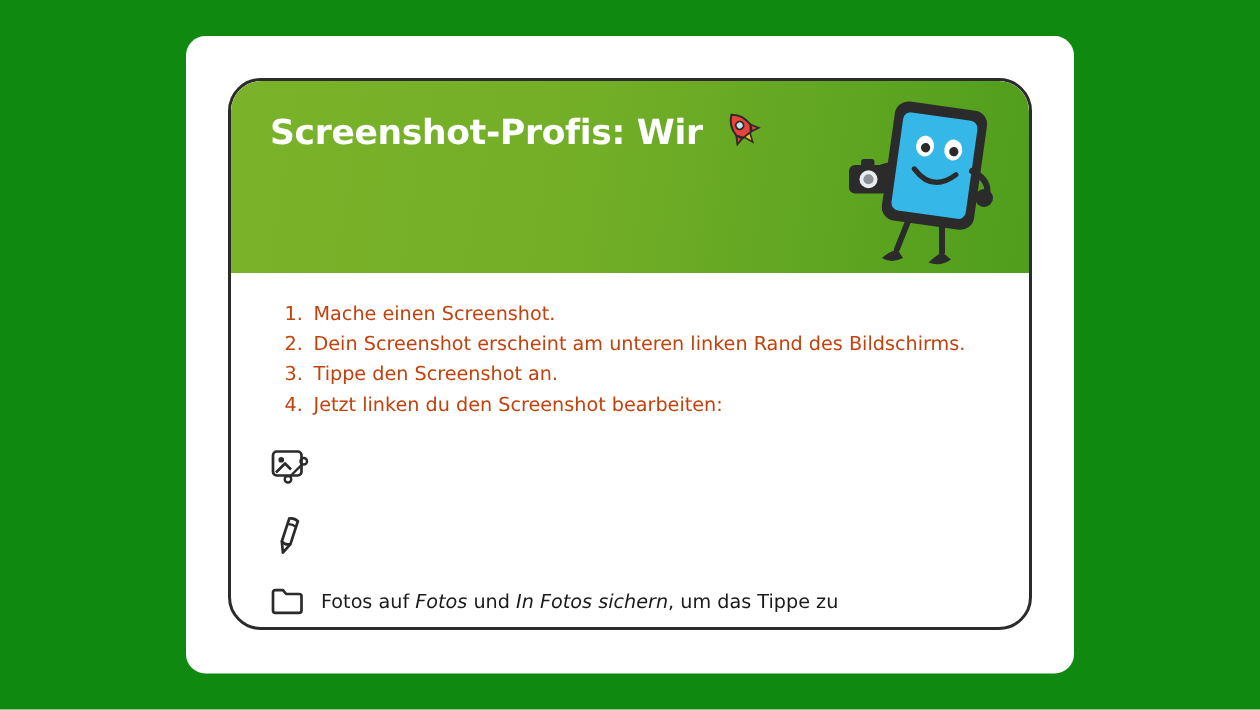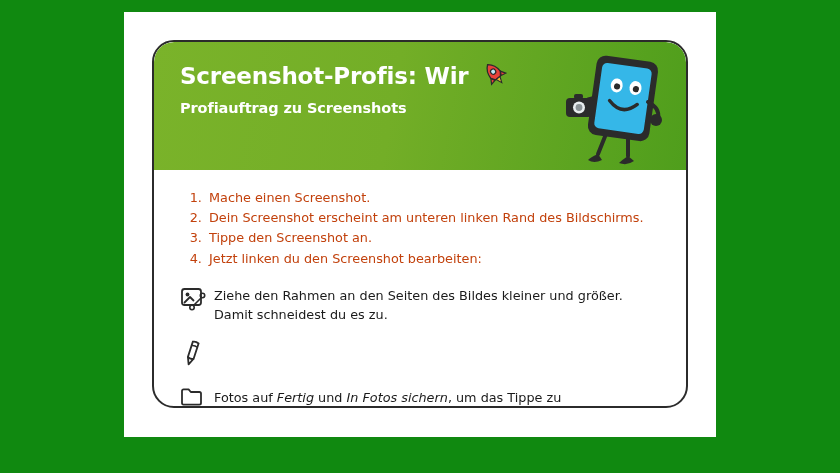--- a/index.html
+++ b/index.html
@@ -9,24 +9,25 @@
   body {
     width: 840px;
     height: 473px;
     background: #108910;
     font-family: "DejaVu Sans", sans-serif;
     overflow: hidden;
   }
   .slide {
     position: absolute;
     left: 124px;
-    top: 12px;
+    top: 24px;
     width: 592px;
     height: 425px;
     background: #ffffff;
+    border-radius: 13px;
   }
   .card {
     position: absolute;
     left: 28px;
     top: 28px;
     width: 536px;
     height: 368px;
     border: 2px solid #2b2b2b;
     border-radius: 22px;
     background: #ffffff;
@@ -138,21 +139,20 @@
               <g transform="rotate(-38 15 14)">
                 <path d="M15 2c4 3 6 8 6 13l-3 4h-6l-3-4c0-5 2-10 6-13z" fill="#e8423a" stroke="#2b2b2b" stroke-width="1.3"></path>
                 <circle cx="15" cy="11" r="2.6" fill="#bfe6f5" stroke="#2b2b2b" stroke-width="1.2"></circle>
                 <path d="M9 15l-3 5 5-1z" fill="#e8423a" stroke="#2b2b2b" stroke-width="1.2"></path>
                 <path d="M21 15l3 5-5-1z" fill="#e8423a" stroke="#2b2b2b" stroke-width="1.2"></path>
                 <path d="M12.6 19h4.8l-2.4 6z" fill="#f7b733" stroke="#2b2b2b" stroke-width="1.1"></path>
               </g>
             </svg>
           </span>
         </div>
-        <div class="subtitle">Profiauftrag zu Screenshots</div>
       </div>
 
       <div class="mascot">
         <svg width="130" height="124" viewBox="0 0 130 124">
 
           <path d="M64 88 L56 108" stroke="#2b2b2b" stroke-width="4" fill="none" stroke-linecap="round"></path>
           <path d="M86 92 L86 110" stroke="#2b2b2b" stroke-width="4" fill="none" stroke-linecap="round"></path>
           <path d="M56 108 q-7 3 -10 6 q6 4 14 0" fill="#2b2b2b"></path>
           <path d="M86 110 q-6 4 -9 7 q8 3 15 -2" fill="#2b2b2b"></path>
 
@@ -197,24 +197,20 @@
           <div class="tip-icon">
             <svg width="26" height="26" viewBox="0 0 26 26">
               <rect x="2" y="3" width="19" height="16" rx="2.5" fill="none" stroke="#2b2b2b" stroke-width="1.8"></rect>
               <circle cx="7.5" cy="8.5" r="1.9" fill="#2b2b2b"></circle>
               <path d="M4 17 L10 11 L14 15" fill="none" stroke="#2b2b2b" stroke-width="1.8" stroke-linejoin="round"></path>
               <path d="M13 20 L22 11" stroke="#2b2b2b" stroke-width="1.6"></path>
               <circle cx="22.5" cy="9.5" r="2.2" fill="none" stroke="#2b2b2b" stroke-width="1.6"></circle>
               <circle cx="12" cy="21.5" r="2.2" fill="none" stroke="#2b2b2b" stroke-width="1.6"></circle>
             </svg>
           </div>
-          <div class="tip-text">
-            <span>Ziehe den Rahmen an den Seiten des Bildes kleiner und größer.</span><br>
-            <span>Damit schneidest du es zu.</span>
-          </div>
         </div>
 
         <div class="tip">
           <div class="tip-icon">
             <svg width="26" height="28" viewBox="0 0 26 28">
               <g transform="rotate(18 12 14)">
                 <path d="M9 2 q3 -1.5 6 0 l0 16 q-3 2 -6 0 z" fill="none" stroke="#2b2b2b" stroke-width="1.8"></path>
                 <path d="M9 18 l3 7 l3 -7" fill="none" stroke="#2b2b2b" stroke-width="1.8" stroke-linejoin="round"></path>
                 <path d="M9 6 q3 -1.4 6 0" fill="none" stroke="#2b2b2b" stroke-width="1.5"></path>
               </g>
@@ -223,21 +219,21 @@
         </div>
 
         <div class="tip">
           <div class="tip-icons-stack">
             <svg width="26" height="20" viewBox="0 0 26 20">
               <path d="M2 16 L2 4 q0-1.6 1.6-1.6 h5 l2.2 2.6 h8.6 q1.6 0 1.6 1.6 v9.4 q0 1.6 -1.6 1.6 h-16 Q2 17.6 2 16 z" fill="none" stroke="#2b2b2b" stroke-width="1.8" stroke-linejoin="round"></path>
             </svg>
 
           </div>
           <div class="tip-text">
-            <span>Fotos auf </span><span class="it">Fertig</span><span> und </span><span class="it">In Fotos sichern</span><span>, um das Tippe zu</span><br>
+            <span>Fotos auf </span><span class="it">Fotos</span><span> und </span><span class="it">In Fotos sichern</span><span>, um das Tippe zu</span><br>
             
           </div>
         </div>
 
       </div>
     </div>
 
   </div>
 </div>
 

